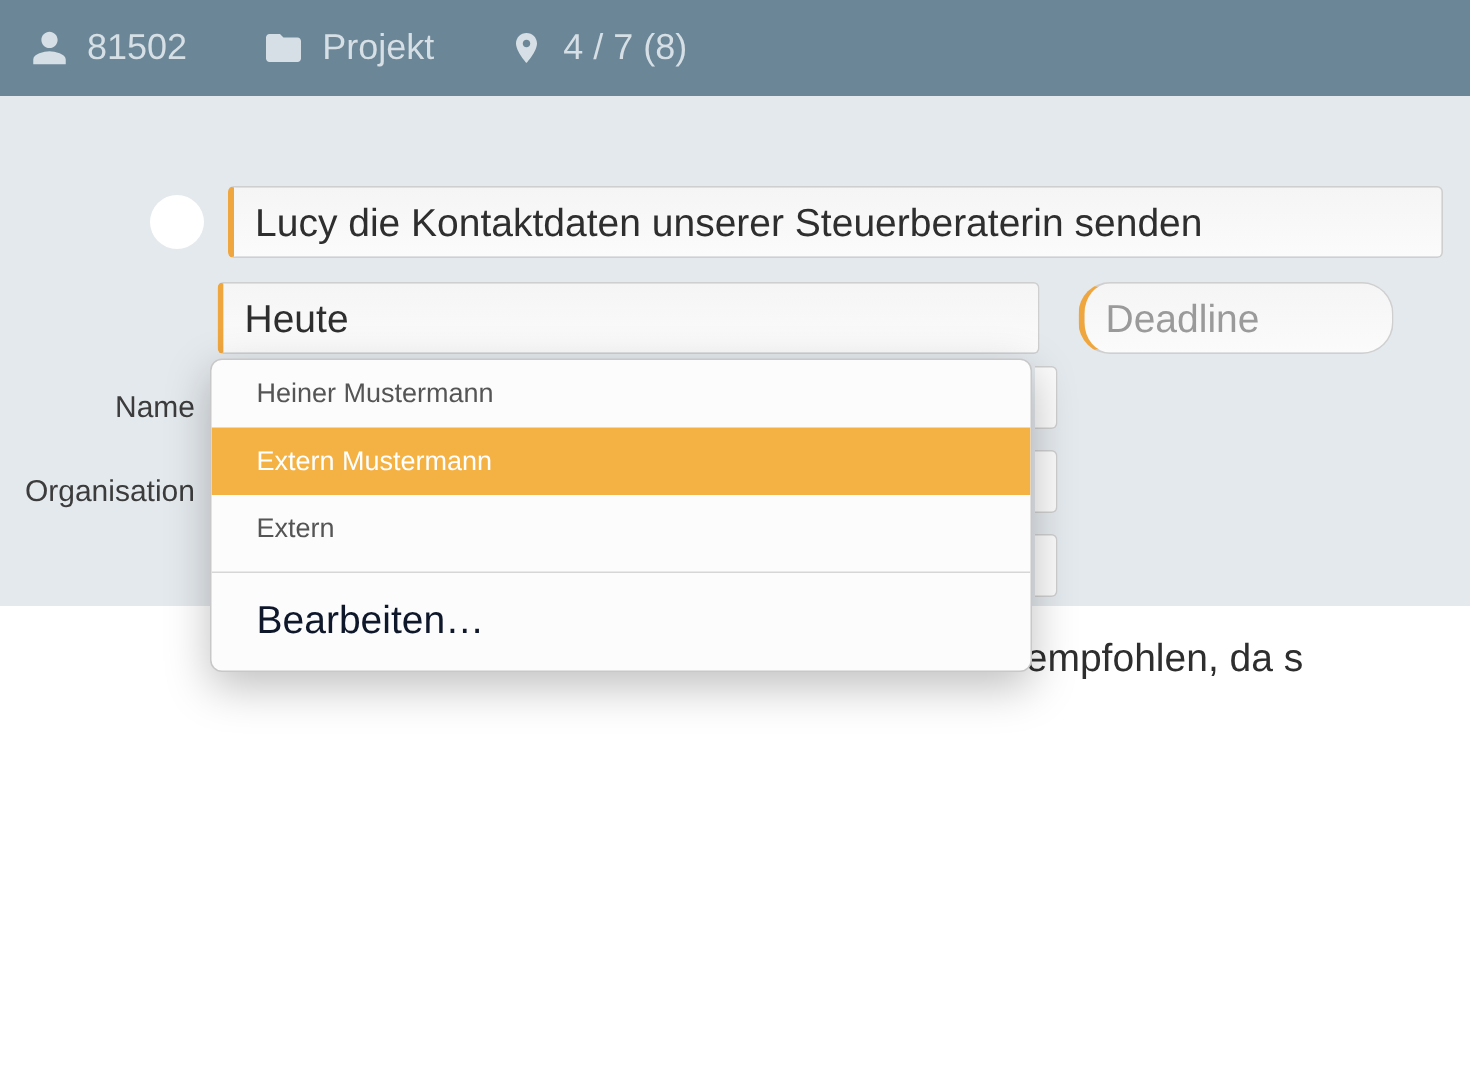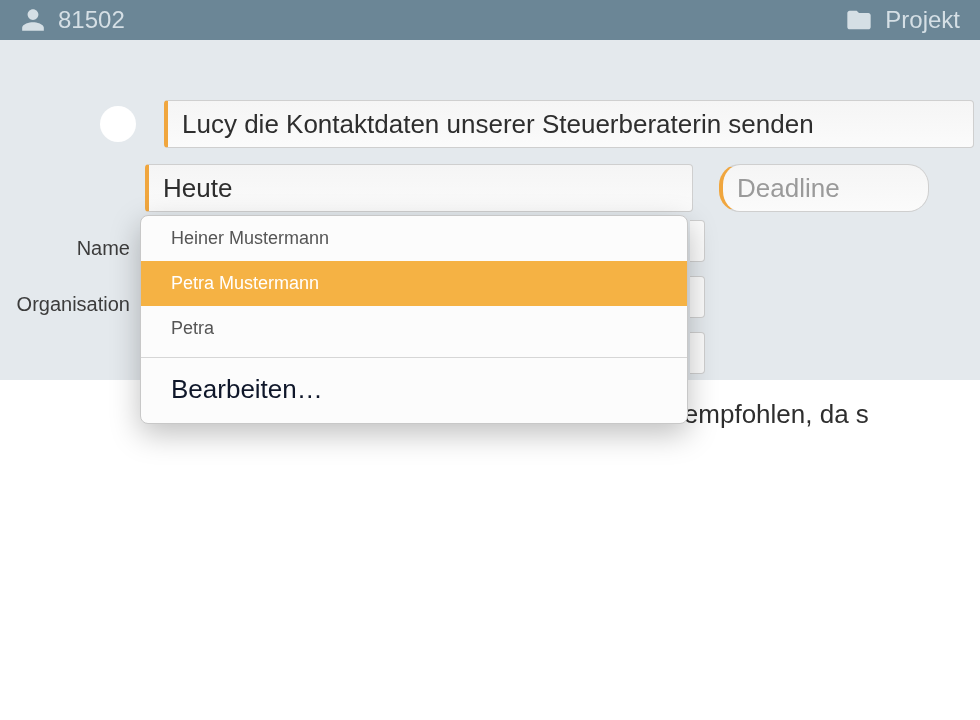--- a/index.html
+++ b/index.html
@@ -9,27 +9,26 @@
     }
     body {
       font-family: -apple-system, BlinkMacSystemFont, "Segoe UI", Helvetica, Arial, sans-serif;
       width: 980px;
       height: 720px;
       overflow: hidden;
       background: #ffffff;
     }
     .header {
       background: #6b8696;
-      height: 40px;
+      height: 64px;
       display: flex;
       align-items: center;
       padding: 0 20px;
-      gap: 36px;
+      gap: 50px;
       color: #d5dfe5;
-      justify-content: space-between;
     }
     .header-item {
       display: flex;
       align-items: center;
       gap: 12px;
       font-size: 24px;
     }
     .header-item .icon {
       display: flex;
       align-items: center;
@@ -63,21 +62,20 @@
       background: linear-gradient(to bottom, #f5f5f5, #fbfbfb);
       border: 1px solid #cfcfcf;
       border-radius: 4px;
       border-left: 4px solid #f0a63e;
       padding: 8px 14px;
       font-size: 26px;
       color: #2e2e2e;
       height: 48px;
       display: flex;
       align-items: center;
-      margin-left: 12px;
     }
     .input-field.placeholder {
       color: #9a9a9a;
       border-radius: 21px;
     }
     .title-input {
       width: 810px;
     }
     .date-input {
       width: 548px;
@@ -172,20 +170,28 @@
     <span>81502</span>
   </div>
   <div class="header-item">
     <span class="icon">
       <svg width="28" height="28" viewBox="0 0 24 24">
           <path d="M10 4H4c-1.1 0-2 .9-2 2v12c0 1.1.9 2 2 2h16c1.1 0 2-.9 2-2V8c0-1.1-.9-2-2-2h-8l-2-2z"></path>
         </svg>
     </span>
     <span>Projekt</span>
   </div>
+  <div class="header-item">
+    <span class="icon">
+      <svg width="24" height="28" viewBox="0 0 24 24">
+          <path d="M12 2C8.1 2 5 5.1 5 9c0 5.3 7 13 7 13s7-7.7 7-13c0-3.9-3.1-7-7-7zm0 9.5c-1.4 0-2.5-1.1-2.5-2.5S10.6 6.5 12 6.5s2.5 1.1 2.5 2.5S13.4 11.5 12 11.5z"></path>
+        </svg>
+    </span>
+    <span>4 / 7 (8)</span>
+  </div>
 </div>
 
 <div class="form-area">
 
   <div class="form-row title-row">
     <div class="circle-indicator"></div>
     <div class="input-field title-input">
       <span>Lucy die Kontaktdaten unserer Steuerberaterin senden</span>
     </div>
   </div>
@@ -209,24 +215,24 @@
   <div class="label-row">
     <div class="label-text">Organisation</div>
   </div>
   <div class="filler-box row3"></div>
 
   <div class="dropdown">
     <div class="dropdown-item">
       <span>Heiner Mustermann</span>
     </div>
     <div class="dropdown-item selected">
-      <span>Petra Mustermann</span>
+      <span>Extern Mustermann</span>
     </div>
     <div class="dropdown-item">
-      <span>Petra</span>
+      <span>Extern</span>
     </div>
     <div class="dropdown-separator"></div>
     <div class="dropdown-edit">
       <span>Bearbeiten…</span>
     </div>
   </div>
 
 </div>
 
 <div class="content-area">

